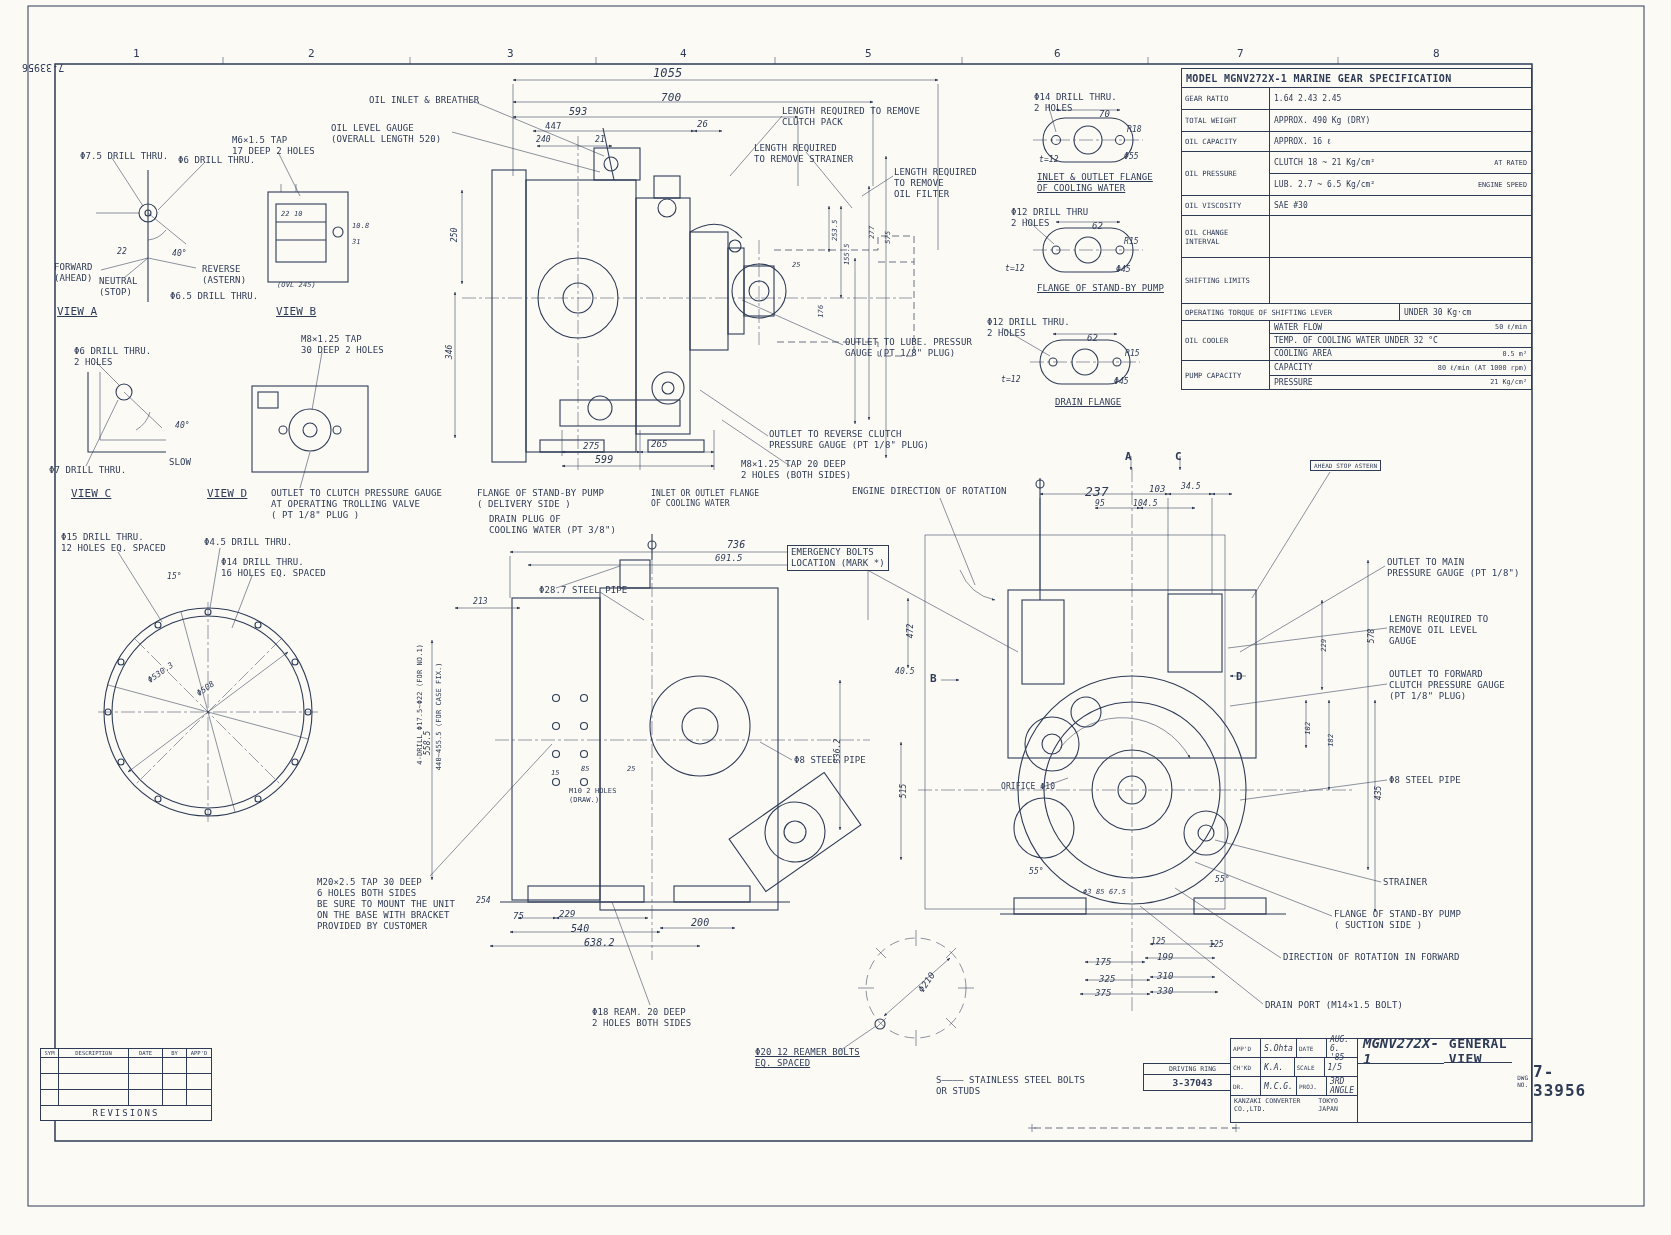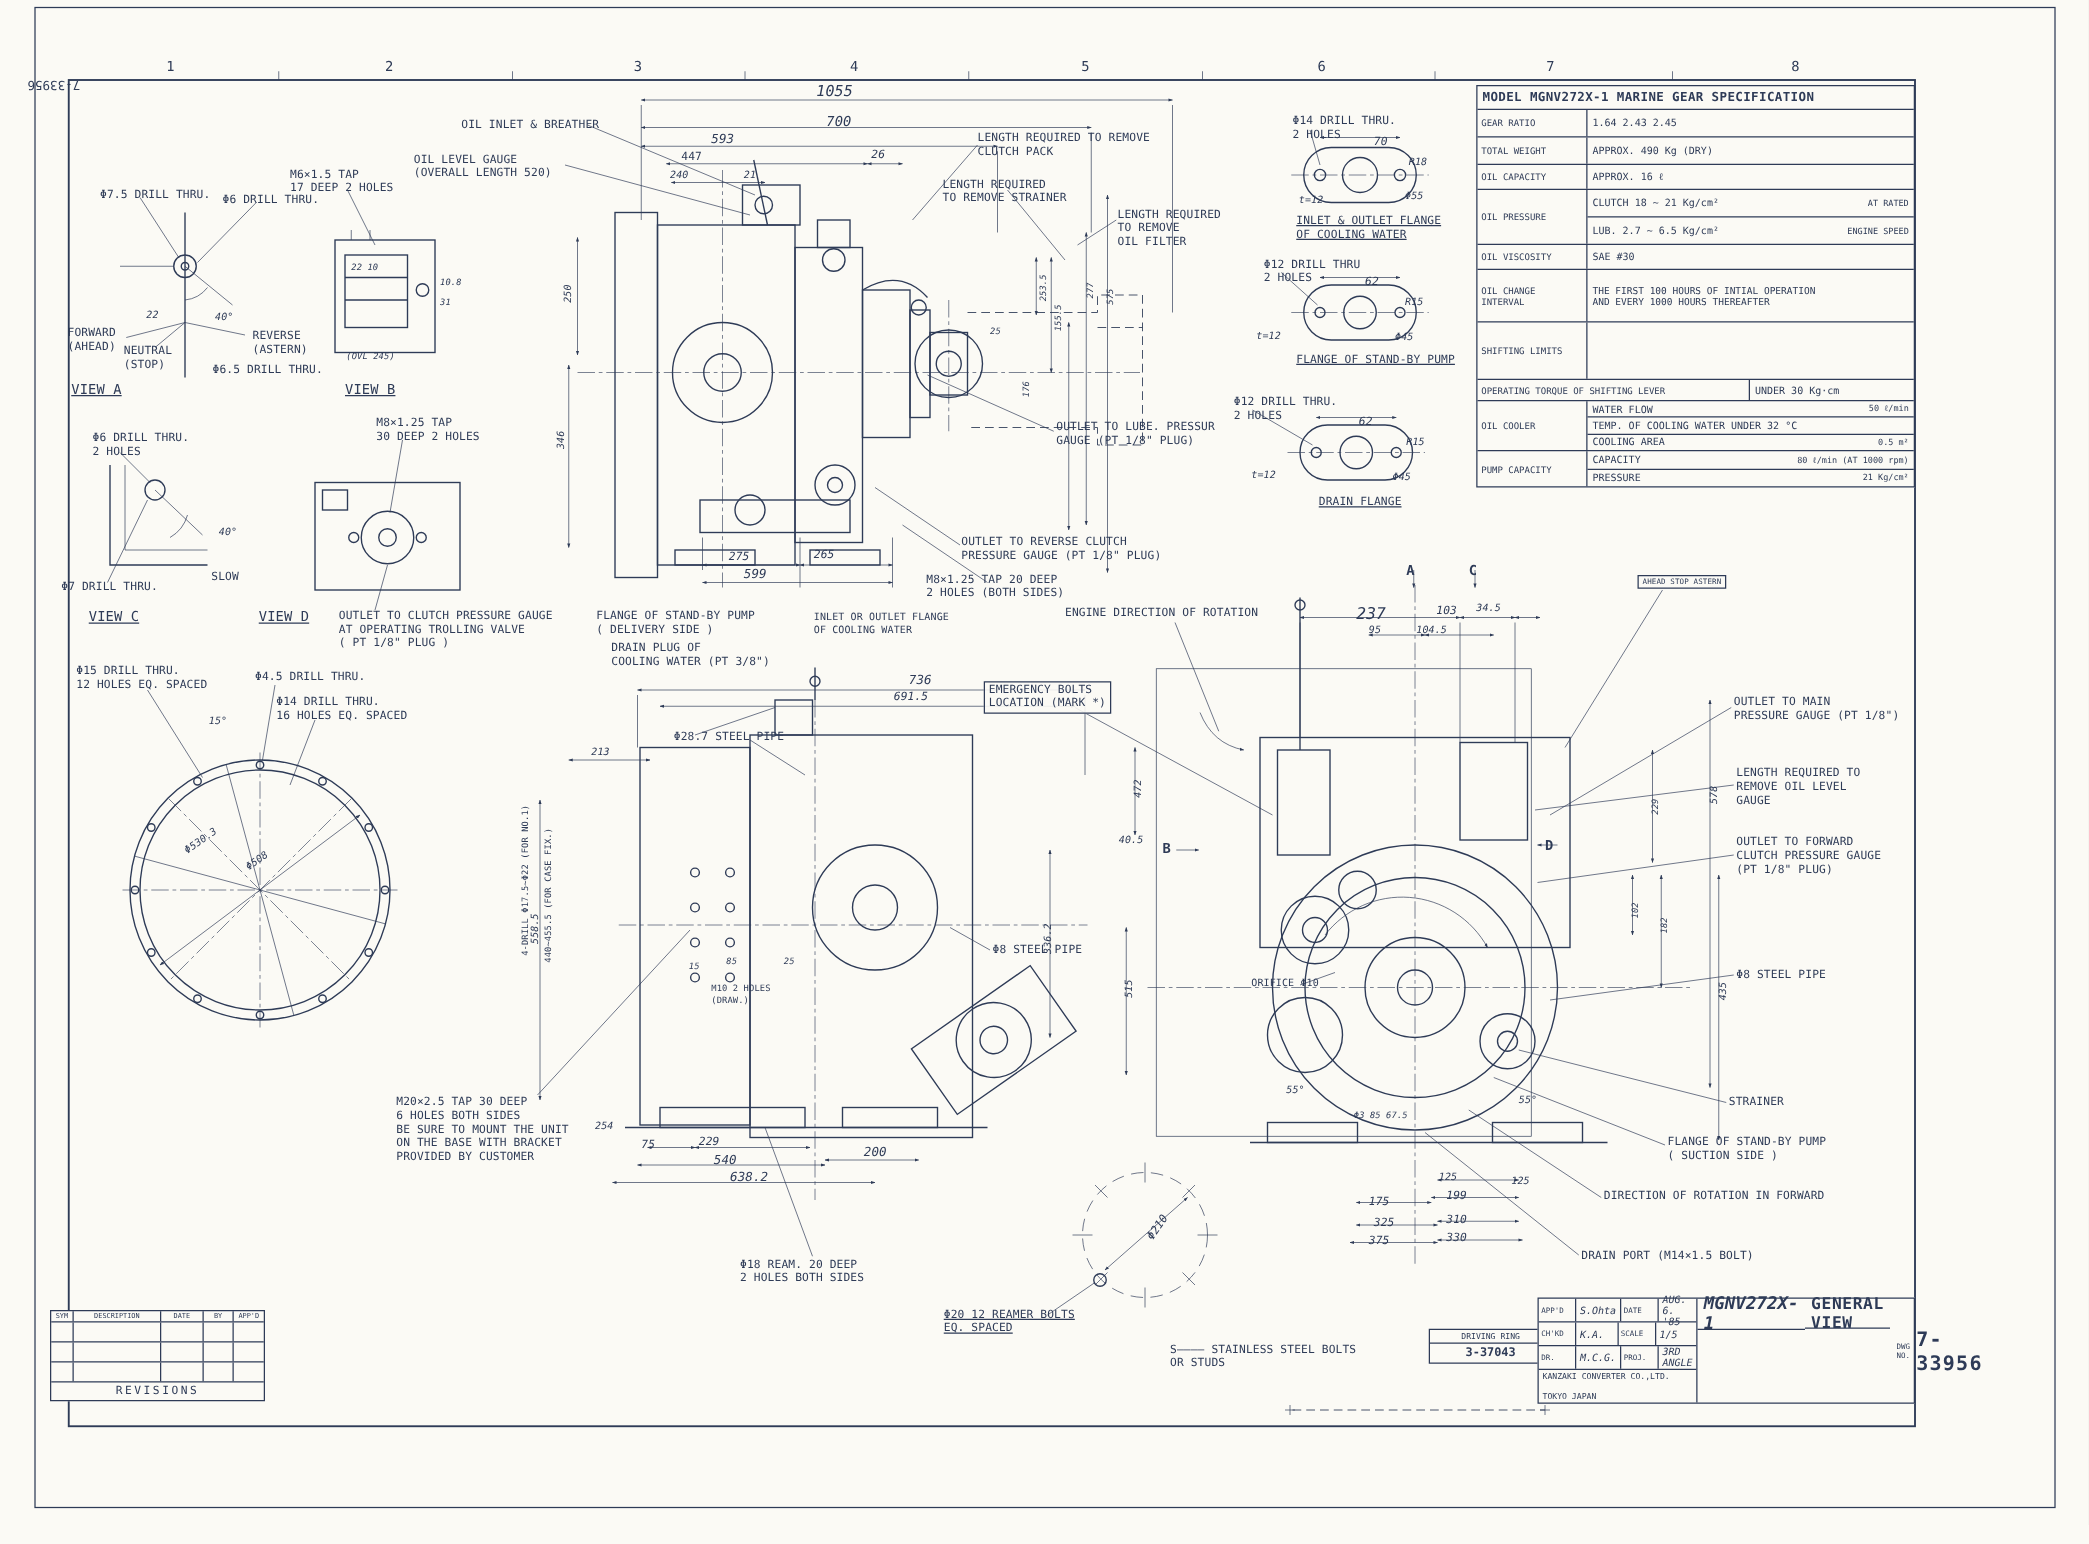--- a/index.html
+++ b/index.html
@@ -26,21 +26,21 @@
   .spec-note { font-size: 6.8px; text-align: right; white-space: nowrap; }
   .spec-lines { flex: 1; padding: 2px 4px; white-space: pre-line; display: flex; flex-direction: column; justify-content: center; font-size: 7.6px; }
 
   
   .tblock { position: absolute; left: 1230px; top: 1038px; width: 302px; height: 85px; border: 1.6px solid #2e3b57; display: flex; background: #fbfaf5; }
   .tb-left { width: 174px; border-right: 1px solid #2e3b57; display: flex; flex-direction: column; }
   .tb-row { display: flex; border-bottom: 1px solid #2e3b57; height: 19px; }
   .tb-lab { width: 30px; border-right: 1px solid #2e3b57; font-size: 6px; display: flex; align-items: center; padding: 0 2px; }
   .tb-val { flex: 1; border-right: 1px solid #2e3b57; font-size: 8px; font-style: italic; display: flex; align-items: center; padding: 0 3px; }
   .tb-val:last-child { border-right: none; }
-  .tb-company { flex: 1; display: flex; flex-direction: column; justify-content: space-between; padding: 1px 3px; font-size: 6.5px; line-height: 1.3; }
+  .tb-company { flex: 1; display: flex; justify-content: center; padding: 1px 3px; font-size: 6.5px; line-height: 1.3; }
   .tb-right { flex: 1; display: flex; flex-direction: row; }
   .tb-model { height: 25px; border-bottom: 1px solid #2e3b57; font-size: 14px; font-weight: bold; font-style: italic; display: flex; align-items: center; padding: 0 5px; }
   .tb-name { height: 24px; border-bottom: 1px solid #2e3b57; font-size: 13px; font-weight: bold; display: flex; align-items: center; padding: 0 5px; letter-spacing: .5px; }
   .tb-no { flex: 1; display: flex; align-items: center; gap: 5px; padding: 0 5px; }
   .tb-no .tiny { font-size: 6px; }
   .tb-no .big { font-size: 16px; font-weight: bold; letter-spacing: 1px; }
 
   
   .dring { position: absolute; left: 1133px; top: 1063px; width: 99px; border: 1.3px solid #2e3b57; background: #fbfaf5; text-align: center; margin-left: 10px; }
   .dring-lab { font-size: 6.5px; border-bottom: 1px solid #2e3b57; padding: 1px 2px; }
@@ -647,24 +647,20 @@
           <div class="spec-label">OIL VISCOSITY</div>
           <div class="spec-value">
             <div class="spec-sub">
               <span>SAE #30</span>
             </div>
           </div>
         </div>
         <div class="spec-row" style="min-height: 42px;">
           <div class="spec-label">OIL CHANGE
 INTERVAL</div>
-          <div class="spec-value">
-            <div class="spec-lines">THE FIRST 100 HOURS OF INTIAL OPERATION
-AND EVERY 1000 HOURS THEREAFTER</div>
-          </div>
         </div>
         <div class="spec-row" style="min-height: 46px;">
           <div class="spec-label">SHIFTING LIMITS</div>
         </div>
         <div class="spec-row" style="min-height: 17px;">
           <div class="spec-label wide">OPERATING TORQUE OF SHIFTING LEVER</div>
           <div class="spec-value">
             <div class="spec-sub">
               <span>UNDER 30 Kg·cm</span>
             </div>

